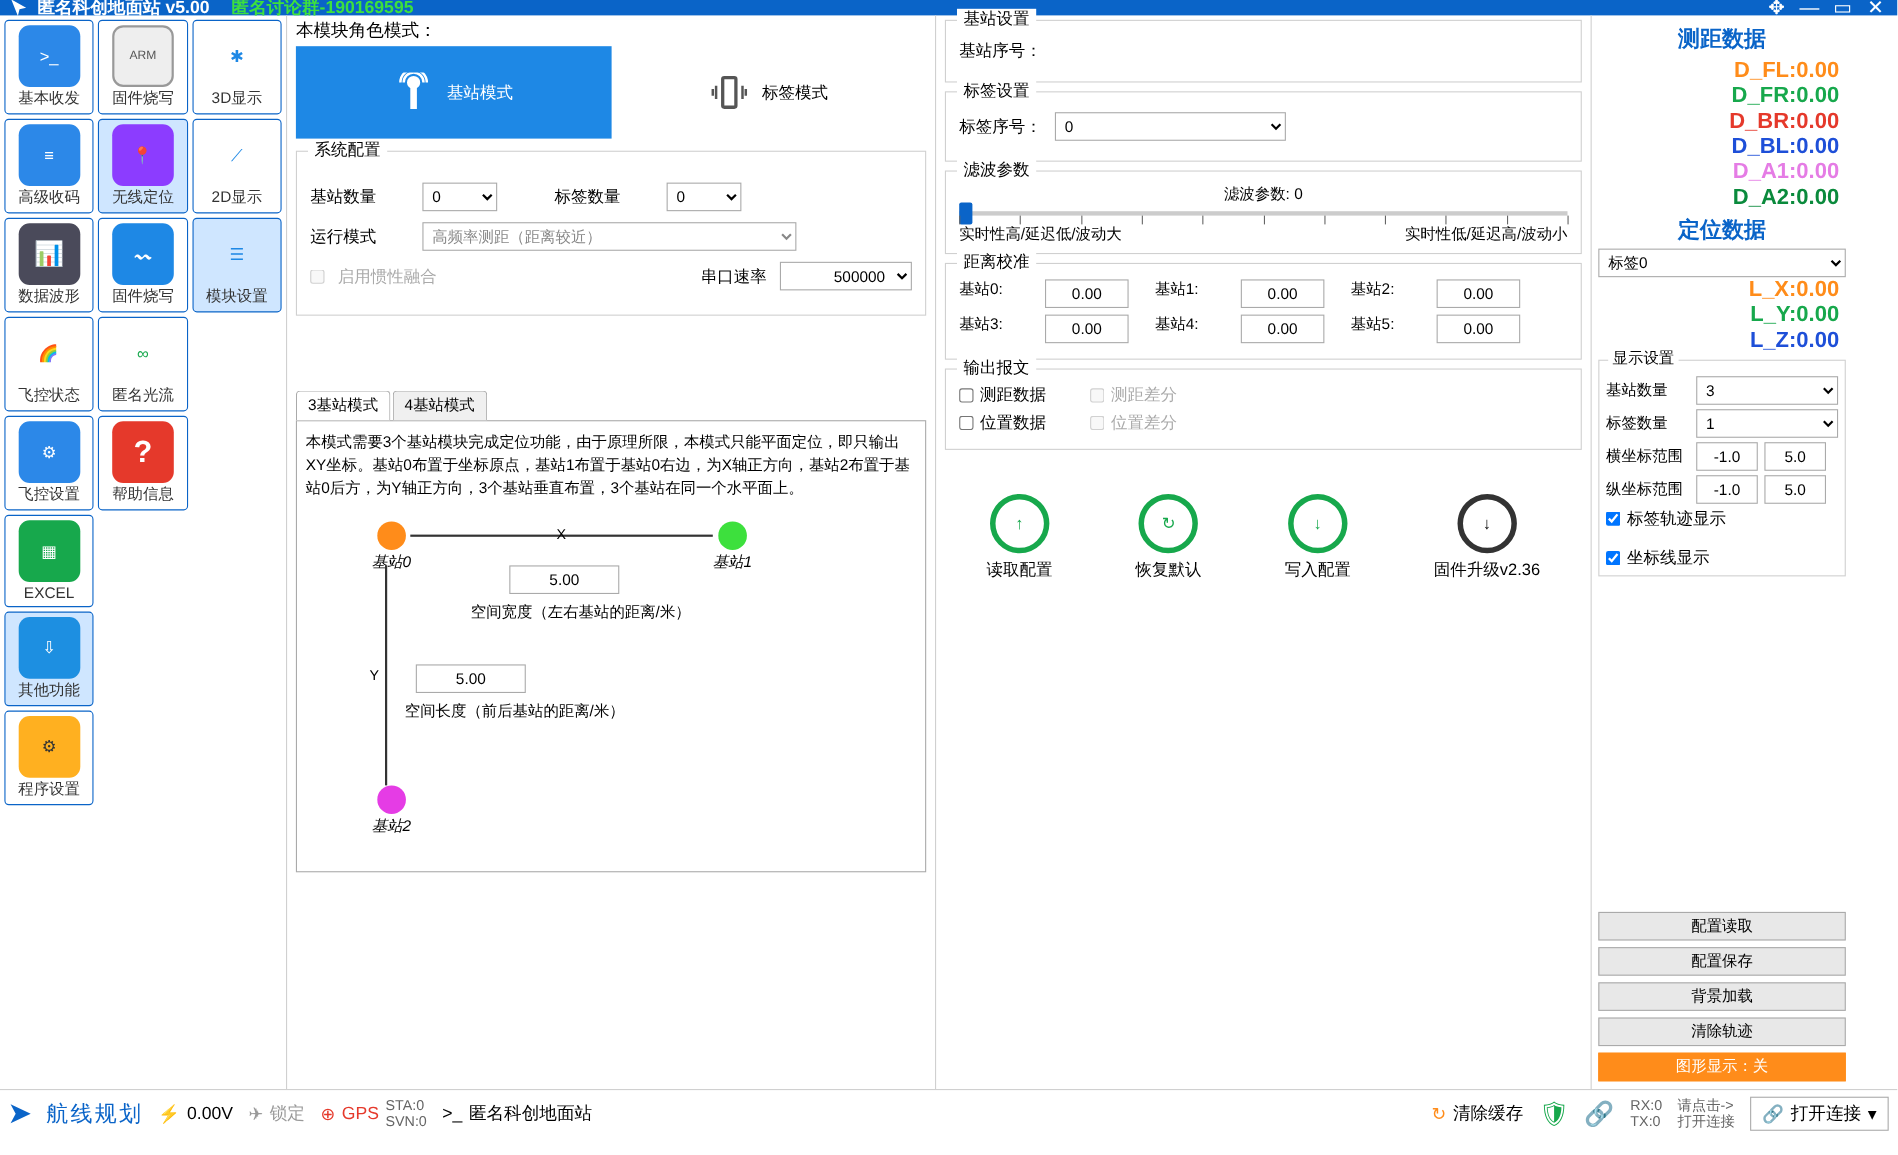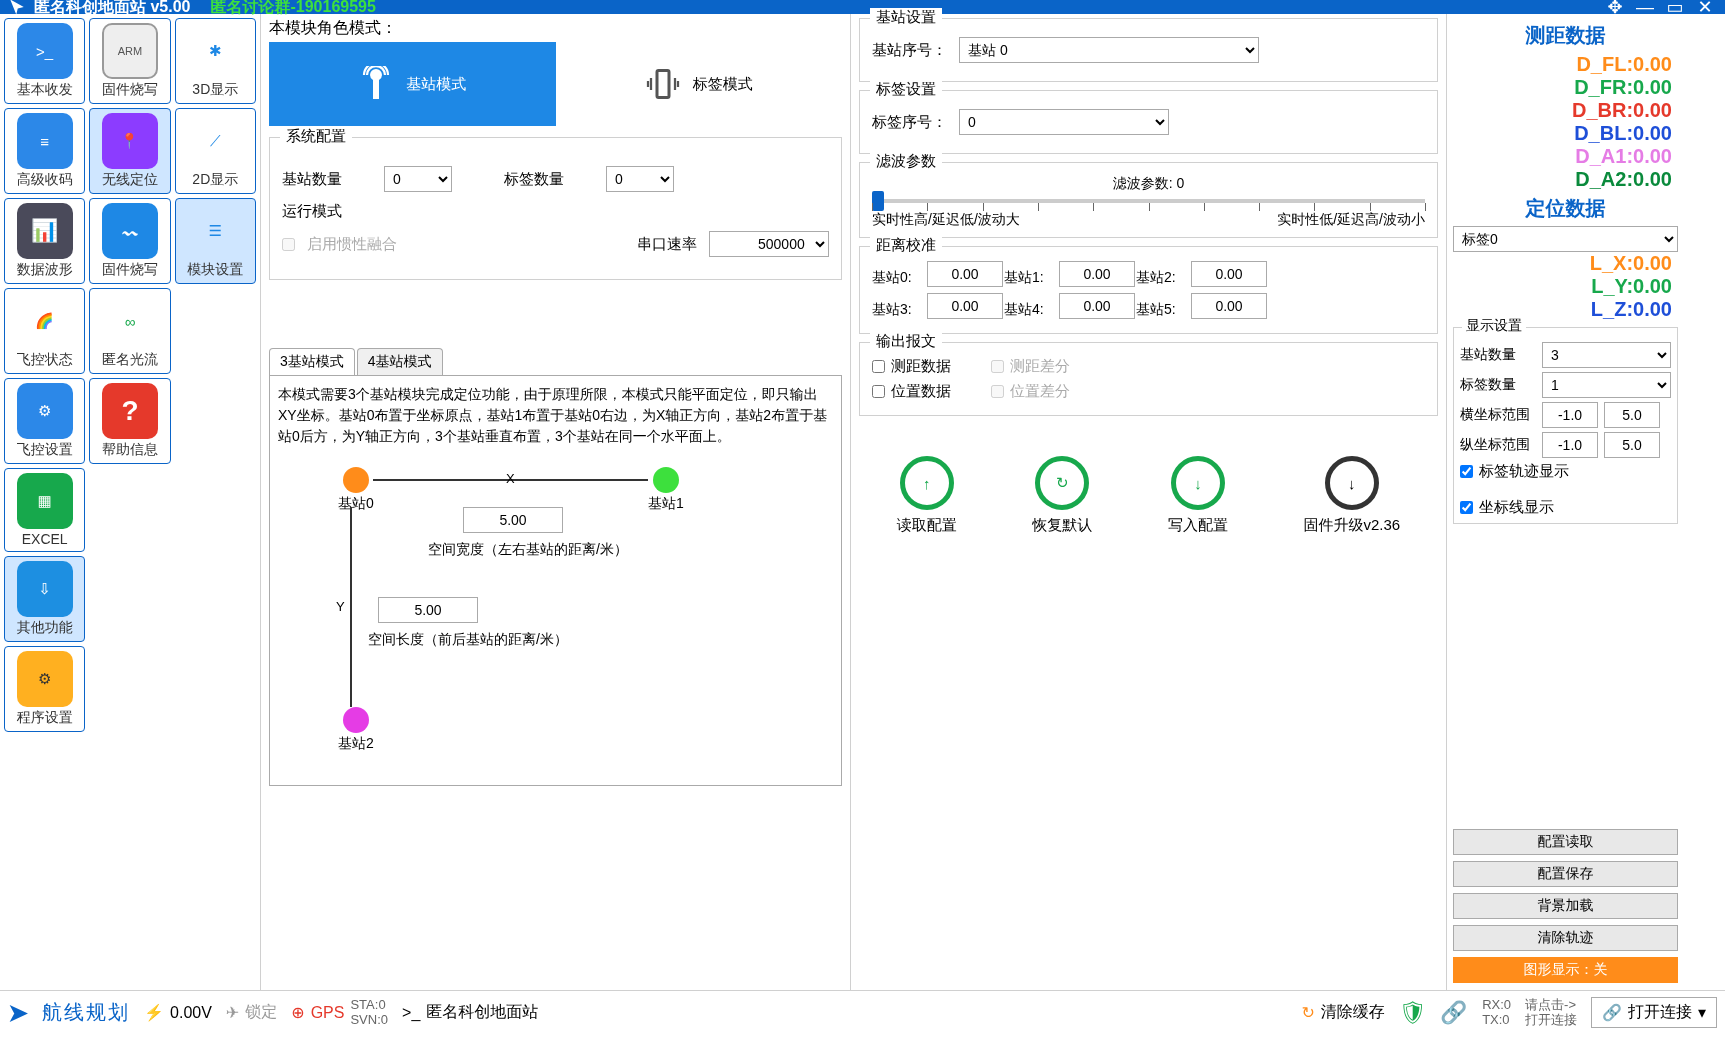--- a/index.html
+++ b/index.html
@@ -41,35 +41,35 @@
 .sel-lg { width: 340px; }
 .cb { margin-right: 6px; }
 
 
 .tabs { margin-top: 68px; }
 .tabhdr { display: flex; }
 .tab { border: 1px solid #aaa; border-bottom: none; padding: 4px 10px; background: #f0f0f0; cursor: pointer; margin-right: 2px; border-radius: 4px 4px 0 0; font-size: 14px; }
 .tab.active { background: #fff; }
 .tabbody { border: 1px solid #aaa; padding: 8px; font-size: 14px; line-height: 1.5; }
 .diagram { position: relative; height: 320px; margin-top: 10px; }
-.node { position: absolute; text-align: center; }
+.node { position: absolute; text-align: center; font-style: italic; }
 .circ { width: 26px; height: 26px; border-radius: 50%; margin: 0 auto; }
 .dg-line { position: absolute; background: #333; }
 .dim-input { width: 100px; text-align: center; }
 
 
 .rconf { width: 596px; padding: 4px 8px; border-left: 1px solid #d0d0d0; }
 .sec { border: 1px solid #d0d0d0; margin-bottom: 8px; padding: 8px 12px; position: relative; }
 .sec-title { position: absolute; top: -11px; left: 10px; background: #fff; padding: 0 6px; font-size: 15px; }
 .slider-wrap { position: relative; margin: 28px 0 8px; }
 .slider-track { height: 4px; background: #ccc; position: relative; }
 .tick { position: absolute; width: 1px; height: 8px; background: #666; top: 4px; }
 .slider-thumb { position: absolute; left: 0; top: -8px; width: 12px; height: 20px; background: #0a64c8; border-radius: 2px; }
 .slider-lbl { position: absolute; top: -24px; width: 100%; text-align: center; font-size: 14px; }
-.cal-row { display: flex; gap: 1px; align-items: flex-end; margin: 6px 0; }
+.cal-row { display: flex; gap: 24px; align-items: flex-start; margin: 6px 0; }
 .cal-row label { width: 54px; font-size: 14px; }
 .cal-row input { width: 76px; text-align: center; }
 .out-row { display: flex; gap: 40px; margin: 6px 0; }
 .ck { display: flex; align-items: center; gap: 6px; }
 .ck.dis { color: #aaa; }
 
 .action-row { display: flex; justify-content: space-around; margin-top: 40px; }
 .action { display: flex; flex-direction: column; align-items: center; gap: 6px; cursor: pointer; }
 .act-icon { width: 54px; height: 54px; border: 5px solid #333; border-radius: 50%; display: flex; align-items: center; justify-content: center; }
 
@@ -207,20 +207,21 @@
     <div class="grp">
       <div class="grp-title">系统配置</div>
       <div class="frow">
         <span class="flbl">基站数量</span>
         <select class="sel-sm"><option>0</option></select>
         <span class="flbl" style="margin-left:40px">标签数量</span>
         <select class="sel-sm"><option>0</option></select>
       </div>
       <div class="frow">
         <span class="flbl">运行模式</span>
+        <select class="sel-lg" style="color:#888"><option>高频率测距（距离较近）</option></select>
       </div>
       <div class="frow" style="">
         <label class="ck" style="color:#aaa">
             <input type="checkbox" class="cb" disabled="" style="">
             <span>启用惯性融合</span>
           </label>
         <span style="flex:1"></span>
         <span>串口速率</span>
         <select class="sel-md"><option>500000</option></select>
       </div>
@@ -257,21 +258,20 @@
         </div>
       </div>
     </div>
   </div>
 
   <div class="rconf">
     <div class="sec">
       <div class="sec-title">基站设置</div>
       <div class="frow">
           <span>基站序号：</span>
-          <select style="width:300px"><option>基站 0</option></select>
         </div>
     </div>
     <div class="sec">
       <div class="sec-title">标签设置</div>
       <div class="frow">
           <span>标签序号：</span>
           <select style="width:210px"><option>0</option></select>
         </div>
     </div>
     <div class="sec">

